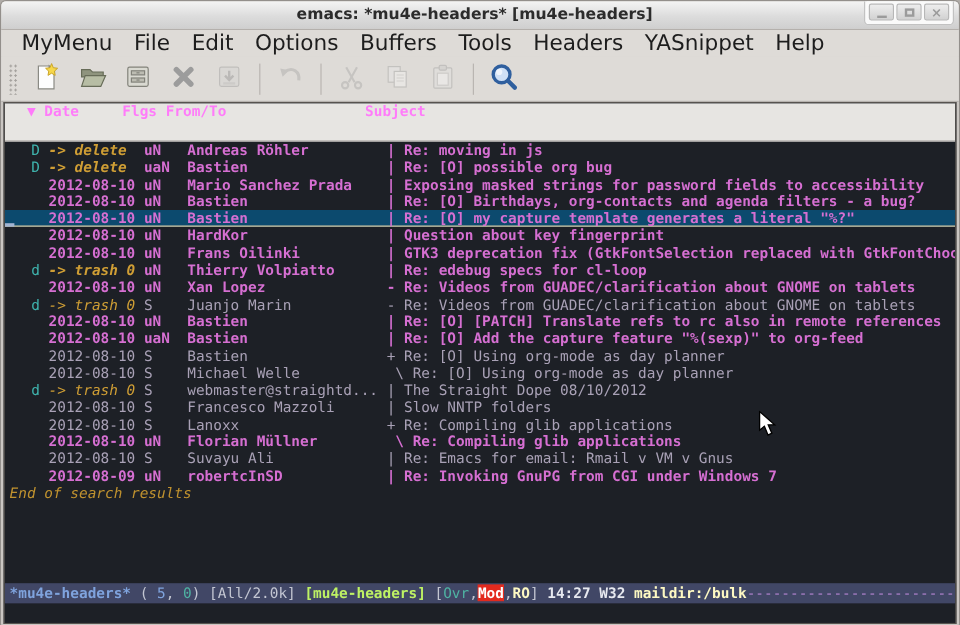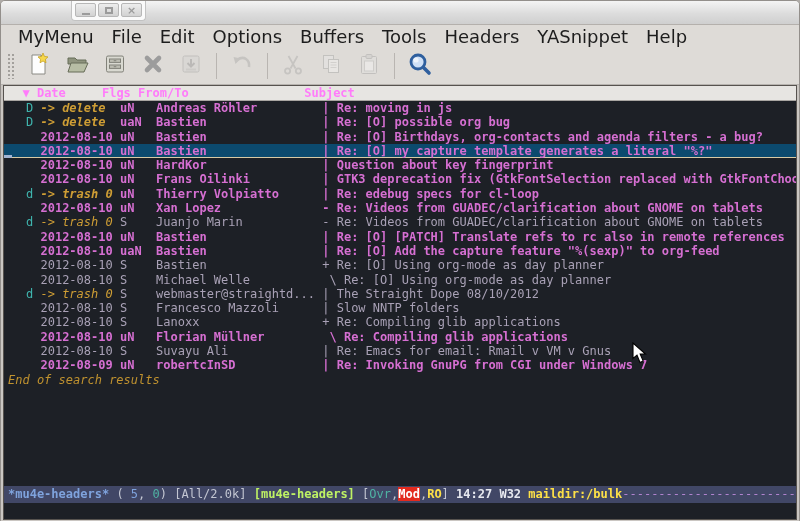--- a/index.html
+++ b/index.html
@@ -53,21 +53,21 @@
   .tsep { width:1px; height:26px; background:#b9b5b1; margin:0 3px; }
   
   .content-frame { height:437px; padding:0 2px 2px; background:#cac6c2; }
   .emacs {
     height:435px; display:flex; flex-direction:column; overflow:hidden;
     background:#1d2026; border:1px solid #57534f;
     font-family:"DejaVu Sans Mono", monospace; font-size:12px;
   }
   
   .headerline {
-    height:15px; line-height:15px; white-space:pre; flex:none;
+    height:32px; line-height:15px; white-space:pre; flex:none;
     background:#e7e5e2; border-bottom:1px solid #a9a6a2;
     color:#ff7bfa; font-weight:bold; padding-left:4px; overflow:hidden;
   }
   
   .rows { flex:none; }
   .mrow {
     height:14.3px; line-height:14.3px; white-space:pre; padding-left:22px;
     color:#a9a1b6; position:relative; overflow:hidden;
   }
   .mrow.unread, .mrow.current { color:#d66fd2; font-weight:bold; }
@@ -87,33 +87,34 @@
     height:17px; line-height:17px; white-space:pre; flex:none; overflow:hidden;
     background:#414766; padding-left:4px; color:#c3c6d2;
   }
   .ml-blue { color:#7fa3dd; font-weight:bold; }
   .ml-nblue { color:#7fa3dd; }
   .ml-teal { color:#4fb3a3; }
   .ml-light { color:#c3c6d2; }
   .ml-bright { color:#e6e8ef; font-weight:bold; }
   .ml-tan { color:#bef264; font-weight:bold; }
   .ml-mod { color:#ffffff; background:#e32a1e; font-weight:bold; }
-  .ml-pink { color:#fde047; font-weight:bold; }
+  .ml-pink { color:#fef9c3; font-weight:bold; }
   .ml-dashes { color:#b183cf; }
   .echo { height:16px; background:#1d2026; }
   
   .mouse { position:absolute; left:631px; top:341px; pointer-events:none; }
 </style>
 </head>
 <body>
 
 <div id="window">
 
   <div class="titlebar">
     <div class="spacer"></div>
+    <div class="title-text">emacs: *mu4e-headers* [mu4e-headers]</div>
     <div class="winbuttons">
       <div class="winbtn">
           <span class="glyph-min"></span>
         </div>
       <div class="winbtn">
           <span class="glyph-max"></span>
         </div>
       <div class="winbtn">
           <span class="glyph-close">×</span>
         </div>
@@ -206,20 +207,21 @@
           </svg></span>
       </div>
     </div>
 
   <div class="content-frame">
     <div class="emacs">
       <div class="headerline"><span>  ▼ </span><span>Date     </span><span>Flgs </span><span>From/To                </span><span>Subject</span></div>
       <div class="rows">
           <div class="mrow unread"><span class="f-mark">D </span><span class="f-date-marked">-&gt; delete  </span><span class="f-flags">uN   </span><span class="f-from">Andreas Röhler         </span><span class="f-subject">| Re: moving in js</span></div>
           <div class="mrow unread"><span class="f-mark">D </span><span class="f-date-marked">-&gt; delete  </span><span class="f-flags">uaN  </span><span class="f-from">Bastien                </span><span class="f-subject">| Re: [O] possible org bug</span></div>
+          <div class="mrow unread"><span class="f-mark">  </span><span class="f-date">2012-08-10 </span><span class="f-flags">uN   </span><span class="f-from">Mario Sanchez Prada    </span><span class="f-subject">| Exposing masked strings for password fields to accessibility</span></div>
           <div class="mrow unread"><span class="f-mark">  </span><span class="f-date">2012-08-10 </span><span class="f-flags">uN   </span><span class="f-from">Bastien                </span><span class="f-subject">| Re: [O] Birthdays, org-contacts and agenda filters - a bug?</span></div>
           <div class="mrow current"><span class="f-mark">  </span><span class="f-date">2012-08-10 </span><span class="f-flags">uN   </span><span class="f-from">Bastien                </span><span class="f-subject">| Re: [O] my capture template generates a literal "%?"</span></div>
           <div class="mrow unread"><span class="f-mark">  </span><span class="f-date">2012-08-10 </span><span class="f-flags">uN   </span><span class="f-from">HardKor                </span><span class="f-subject">| Question about key fingerprint</span></div>
           <div class="mrow unread"><span class="f-mark">  </span><span class="f-date">2012-08-10 </span><span class="f-flags">uN   </span><span class="f-from">Frans Oilinki          </span><span class="f-subject">| GTK3 deprecation fix (GtkFontSelection replaced with GtkFontChooser)</span></div>
           <div class="mrow unread"><span class="f-mark">d </span><span class="f-date-marked">-&gt; trash 0 </span><span class="f-flags">uN   </span><span class="f-from">Thierry Volpiatto      </span><span class="f-subject">| Re: edebug specs for cl-loop</span></div>
           <div class="mrow unread"><span class="f-mark">  </span><span class="f-date">2012-08-10 </span><span class="f-flags">uN   </span><span class="f-from">Xan Lopez              </span><span class="f-subject">- Re: Videos from GUADEC/clarification about GNOME on tablets</span></div>
           <div class="mrow read"><span class="f-mark">d </span><span class="f-date-marked">-&gt; trash 0 </span><span class="f-flags">S    </span><span class="f-from">Juanjo Marin           </span><span class="f-subject">- Re: Videos from GUADEC/clarification about GNOME on tablets</span></div>
           <div class="mrow unread"><span class="f-mark">  </span><span class="f-date">2012-08-10 </span><span class="f-flags">uN   </span><span class="f-from">Bastien                </span><span class="f-subject">| Re: [O] [PATCH] Translate refs to rc also in remote references</span></div>
           <div class="mrow unread"><span class="f-mark">  </span><span class="f-date">2012-08-10 </span><span class="f-flags">uaN  </span><span class="f-from">Bastien                </span><span class="f-subject">| Re: [O] Add the capture feature "%(sexp)" to org-feed</span></div>
           <div class="mrow read"><span class="f-mark">  </span><span class="f-date">2012-08-10 </span><span class="f-flags">S    </span><span class="f-from">Bastien                </span><span class="f-subject">+ Re: [O] Using org-mode as day planner</span></div>

